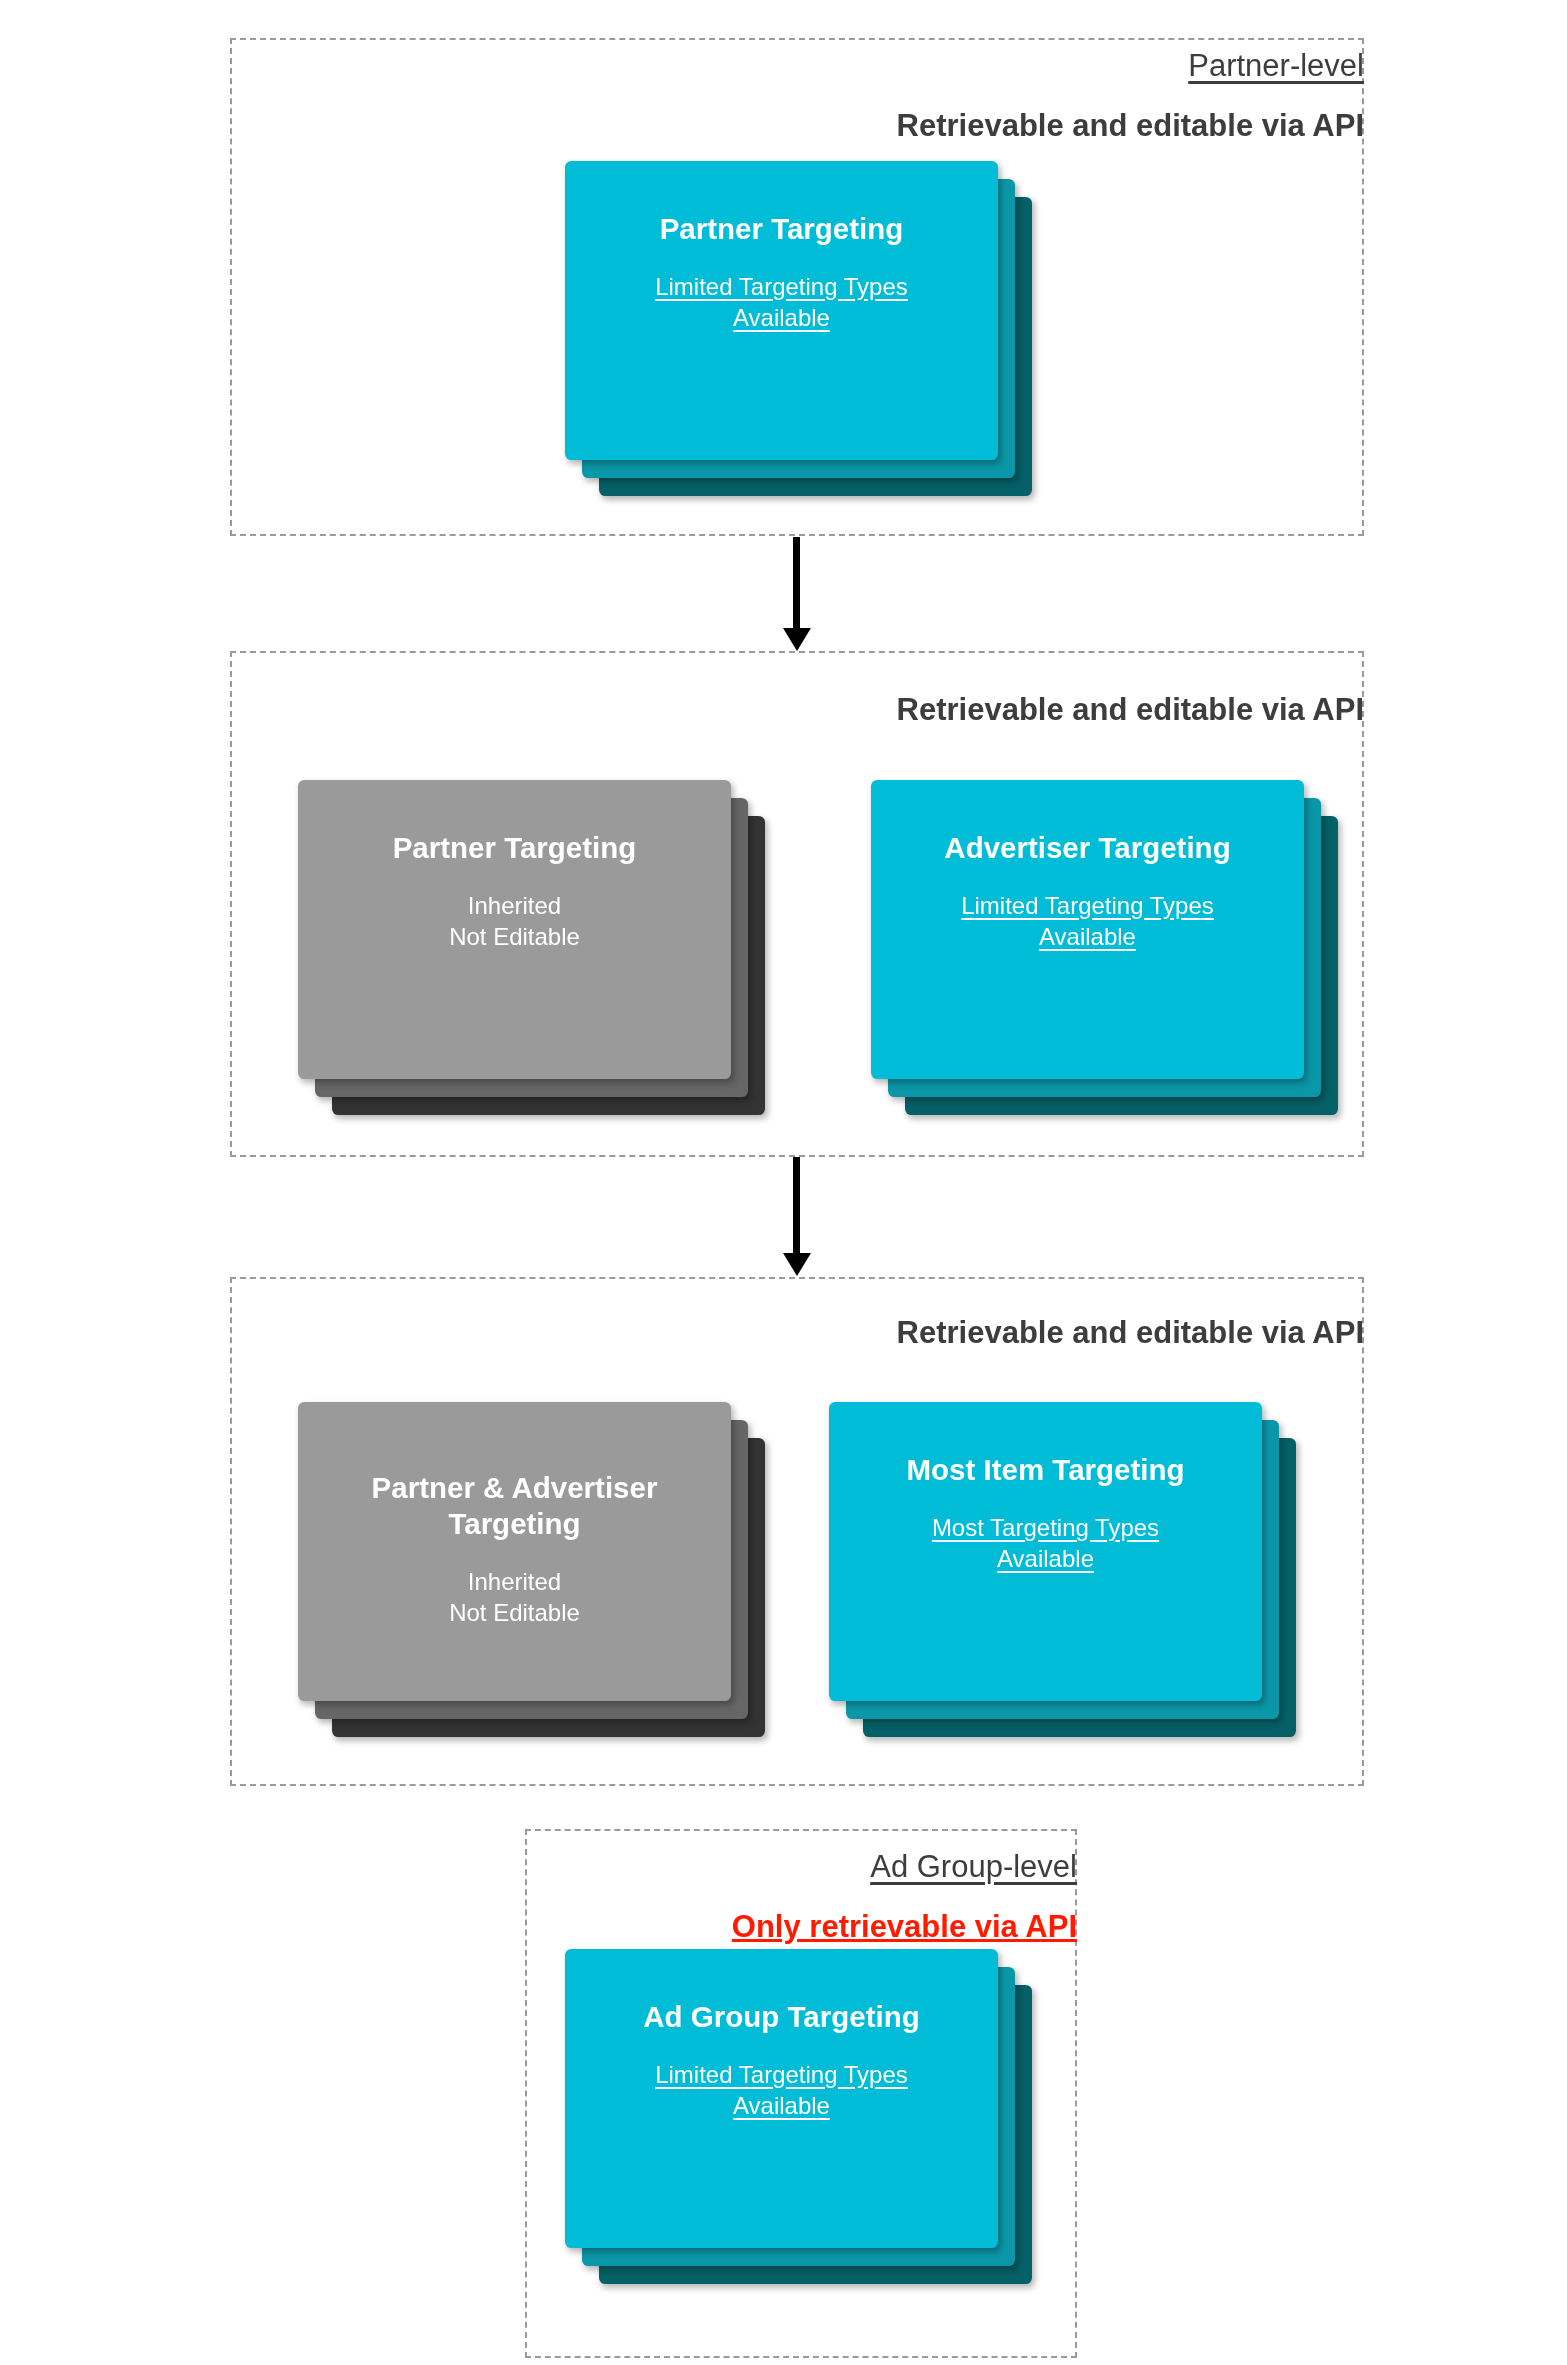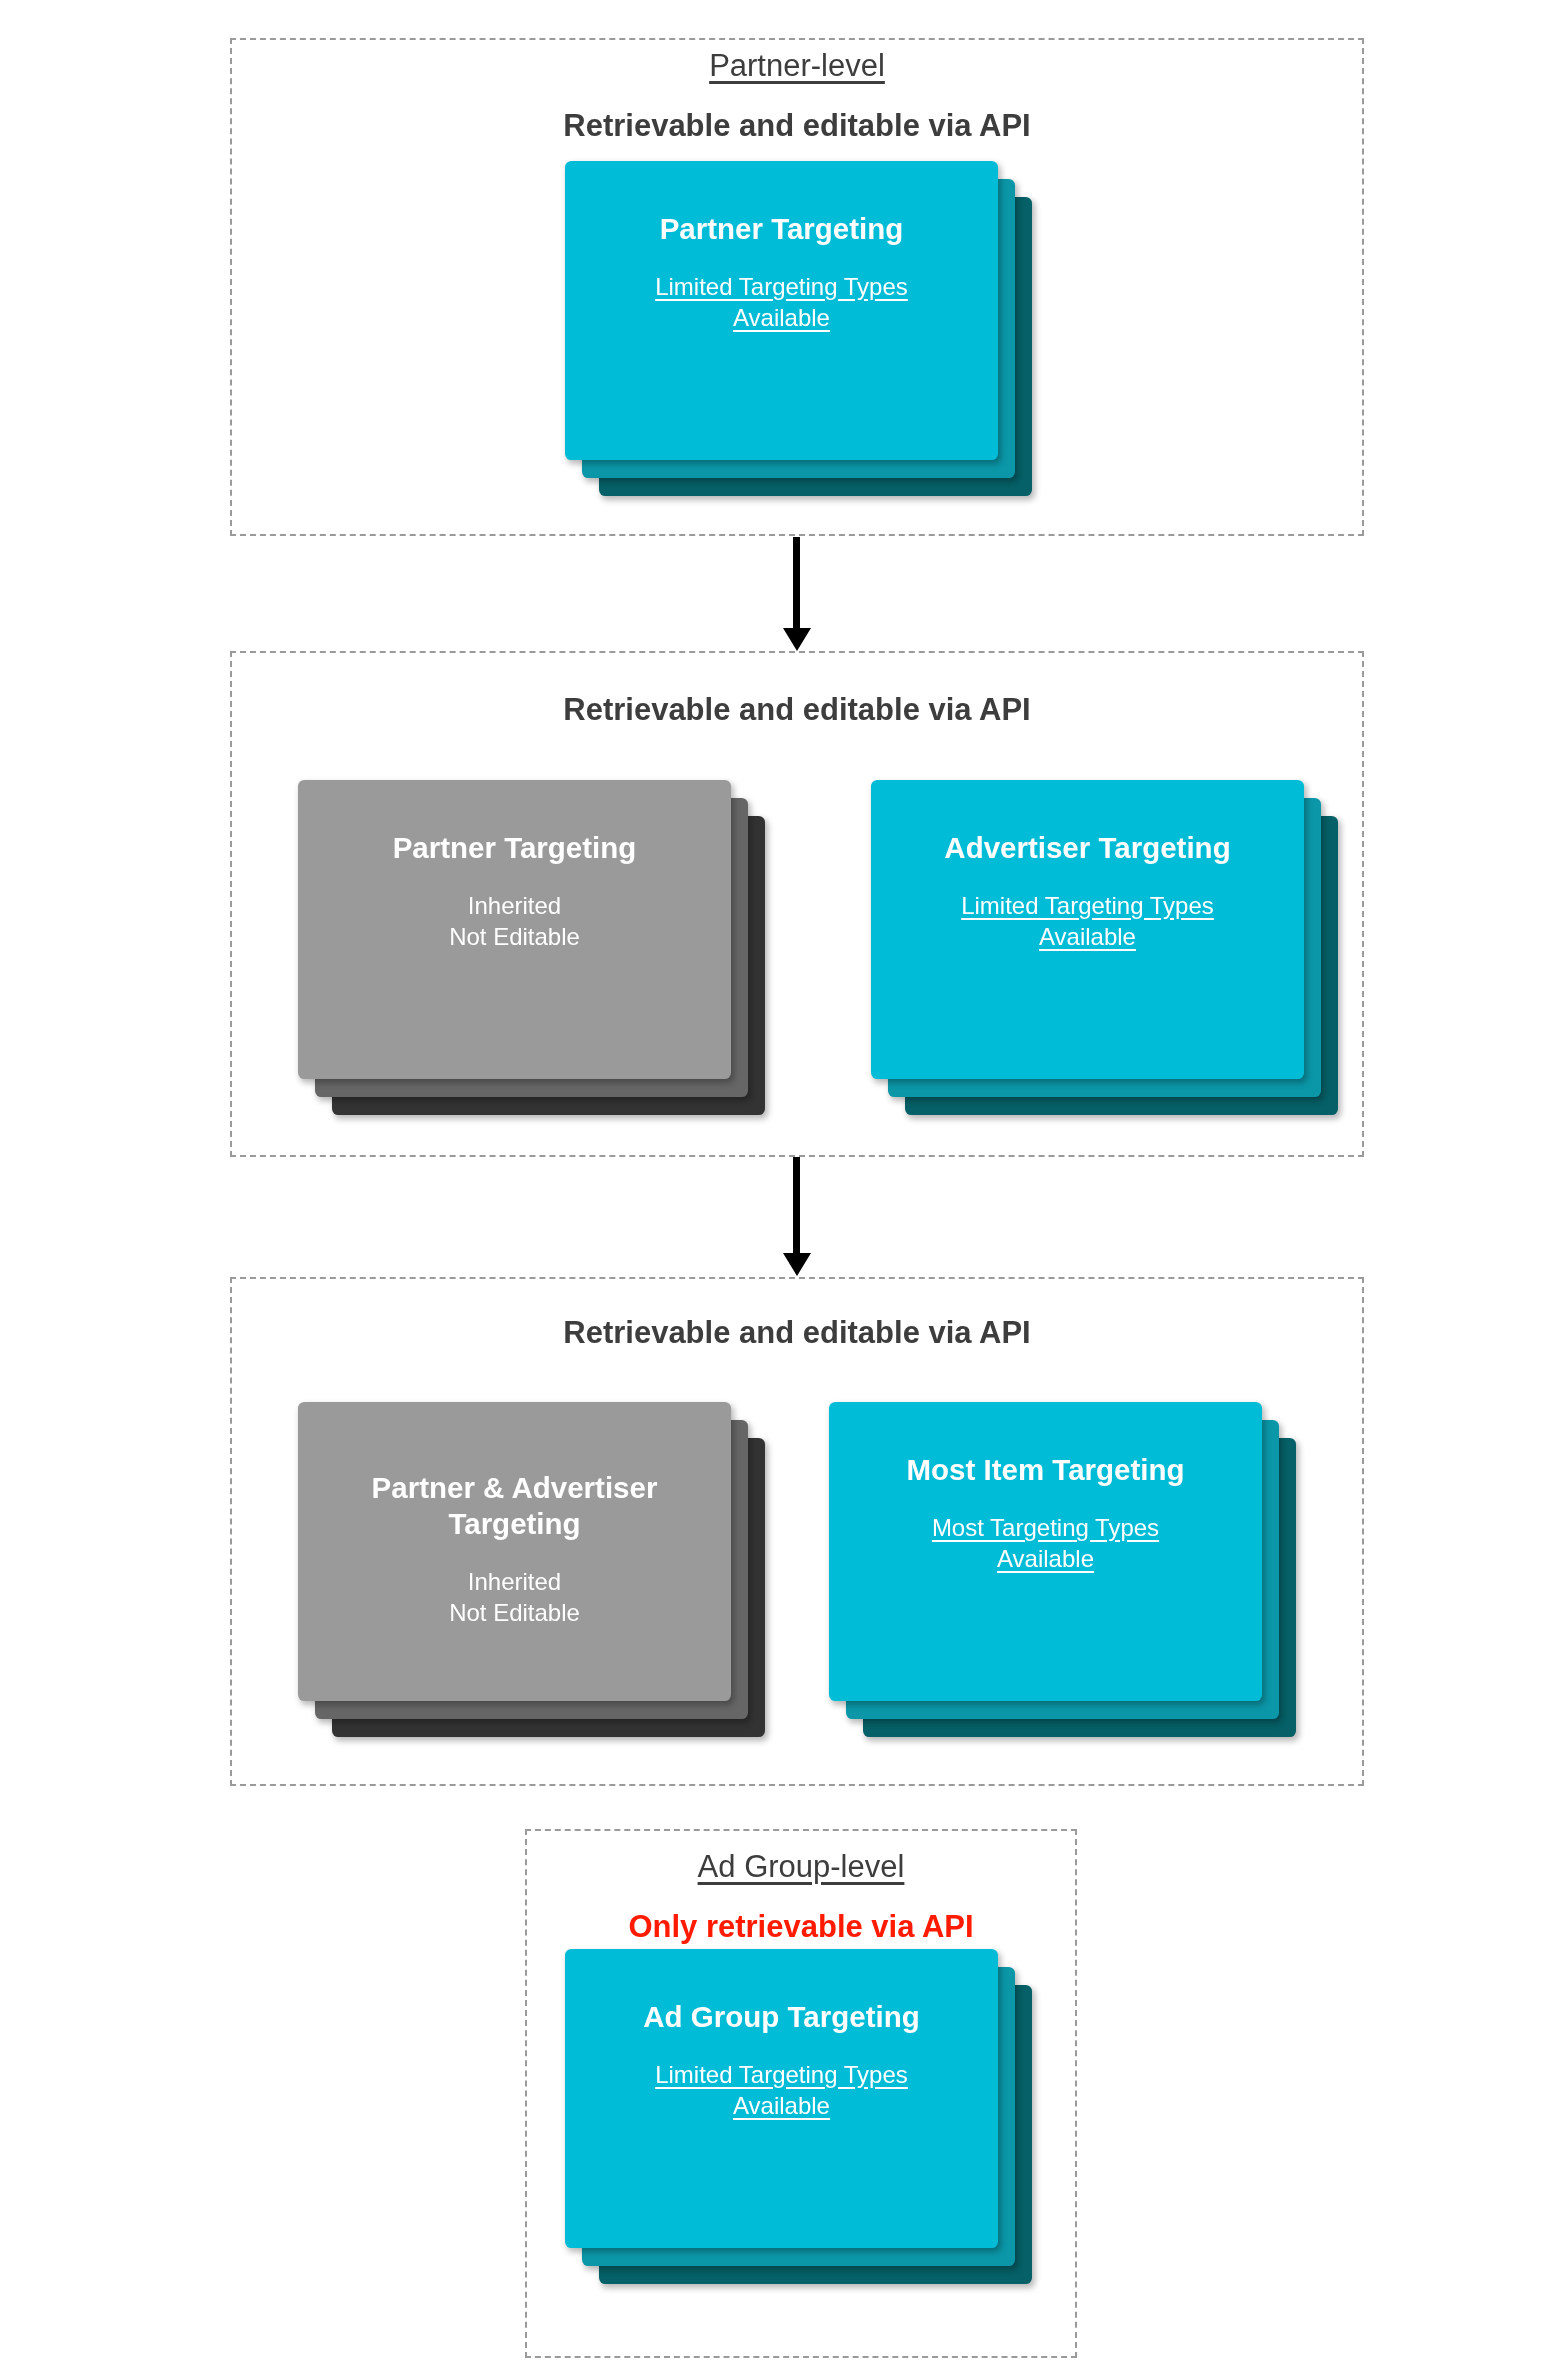--- a/index.html
+++ b/index.html
@@ -21,39 +21,39 @@
   .level-box {
     position: absolute;
     border: 2.7px dashed #9a9a9a;
     background: transparent;
   }
 
   .level-header {
     position: absolute;
     left: 0;
     right: 12px;
-    text-align: center;
+    text-align: right;
     color: #3d3d3d;
   }
   .level-title {
     font-size: 31px;
     font-weight: 400;
     text-decoration: underline;
     text-underline-offset: 4.5px;
     line-height: 1.28;
     color: #3d3d3d;
   }
   .level-sub {
     font-size: 31px;
     font-weight: bold;
     line-height: 1.28;
     color: #3d3d3d;
     margin-top: 20px;
   }
-  .level-sub.warn { color: #ff1a00; }
+  .level-sub.warn { color: #ff1a00; text-decoration: underline; }
 
   
   .card-stack {
     position: absolute;
     width: 433px;
     height: 299px;
   }
   .card-layer {
     position: absolute;
     border-radius: 6.3px;

